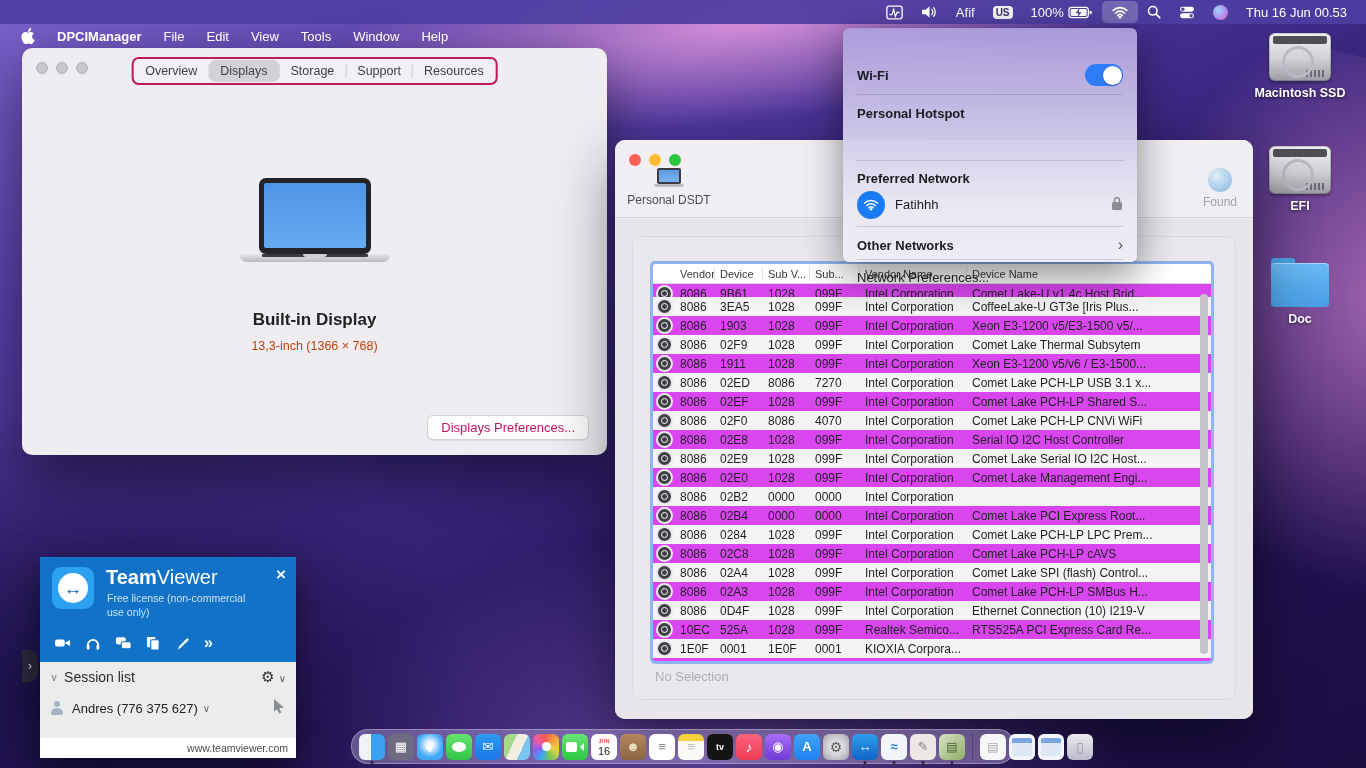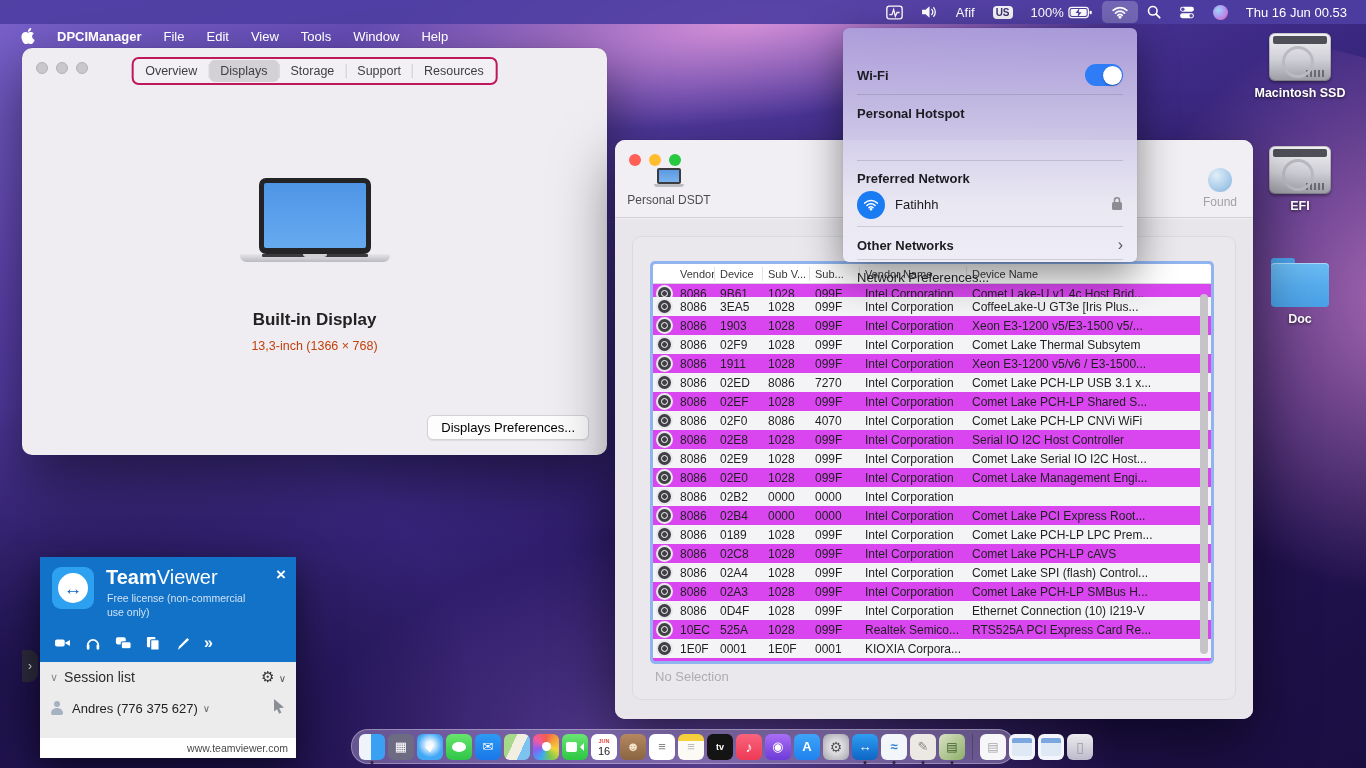--- a/index.html
+++ b/index.html
@@ -40,21 +40,21 @@
   
   #macbook { position:absolute; left:50%; top:130px; transform:translateX(-50%); width:150px; height:100px; }
   #mb-lid { position:absolute; left:19px; top:0; width:112px; height:76px; background:#242426; border-radius:7px; padding:5px 5px 6px 5px; }
   #mb-screen { width:100%; height:100%; border-radius:2px; background:linear-gradient(180deg,#4f95e6,#66aaf0); }
   #mb-base { position:absolute; left:0; top:76px; width:150px; height:8px; background:linear-gradient(180deg,#e6e6ea,#b9b9c0); border-radius:2px 2px 9px 9px; }
   #mb-kb { position:absolute; left:22px; top:76px; width:106px; height:3px; background:#3a3a3e; border-radius:1px; }
   #mb-notch { position:absolute; left:63px; top:76px; width:24px; height:3px; background:#cfcfd4; border-radius:0 0 4px 4px; z-index:2; }
   #about-display-title { position:absolute; left:0; top:262px; width:100%; text-align:center; font-size:17px; font-weight:bold; color:#222; }
   #about-display-sub { position:absolute; left:0; top:291px; width:100%; text-align:center; font-size:12.5px; color:#c2410c; }
   #displays-pref-btn { position:absolute; right:18px; bottom:15px; background:#fdfdfe; border:1px solid #d3d0d6; border-radius:6px;
-    font-size:13px; color:#000000; padding:4px 13px; box-shadow:0 1px 1px rgba(0,0,0,.08); }
+    font-size:13px; color:#be185d; padding:4px 13px; box-shadow:0 1px 1px rgba(0,0,0,.08); }
 
   
   #dpci-win { left:615px; top:140px; width:638px; height:579px; background:#f0eef2; z-index:20; }
   #dpci-toolbar { position:absolute; left:0; top:0; width:100%; height:78px; border-bottom:1px solid #d4d1d6; border-radius:10px 10px 0 0; background:#f1eff3; }
   .tool-item { position:absolute; text-align:center; font-size:12px; color:#4c4c50; }
   #tool-extract { left:8px; top:28px; width:92px; }
   #tool-found { right:2px; top:28px; width:62px; color:#a3a1a6; }
   .mini-laptop { width:30px; height:22px; margin:0 auto 3px; position:relative; }
   .mini-laptop .scr { position:absolute; left:3px; top:0; width:24px; height:16px; background:#3c3c40; border-radius:2px; padding:2px; }
   .mini-laptop .scr i { display:block; width:100%; height:100%; background:linear-gradient(180deg,#5b9ae0,#7ab2ee); }
@@ -412,21 +412,21 @@
                 <span class="t-cell c3">0000</span>
                 <span class="t-cell c4">0000</span>
                 <span class="t-cell c5">Intel Corporation</span>
                 <span class="t-cell c6">Comet Lake PCI Express Root...</span>
               </div>
               <div class="t-row">
                 <span class="icon-wrap">
                   <span class="row-icon"></span>
                 </span>
                 <span class="t-cell c1">8086</span>
-                <span class="t-cell c2">0189</span>
+                <span class="t-cell c2">0284</span>
                 <span class="t-cell c3">1028</span>
                 <span class="t-cell c4">099F</span>
                 <span class="t-cell c5">Intel Corporation</span>
                 <span class="t-cell c6">Comet Lake PCH-LP LPC Prem...</span>
               </div>
               <div class="t-row">
                 <span class="icon-wrap">
                   <span class="row-icon"></span>
                 </span>
                 <span class="t-cell c1">8086</span>

